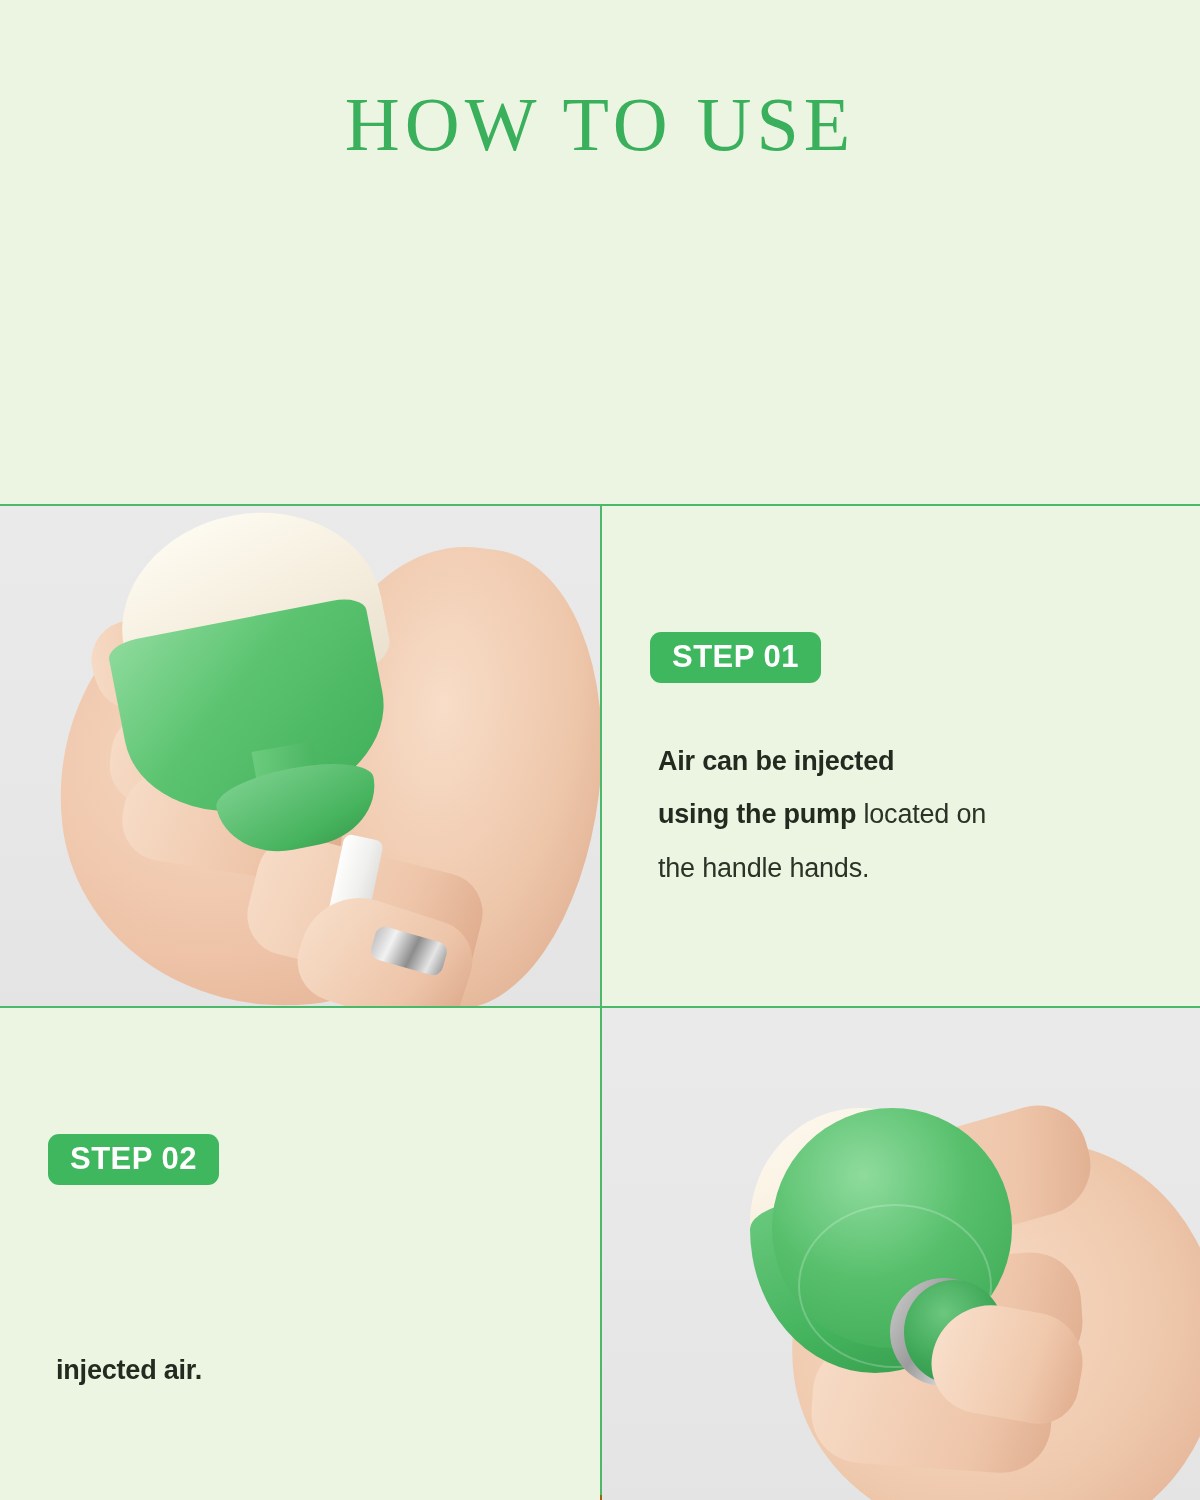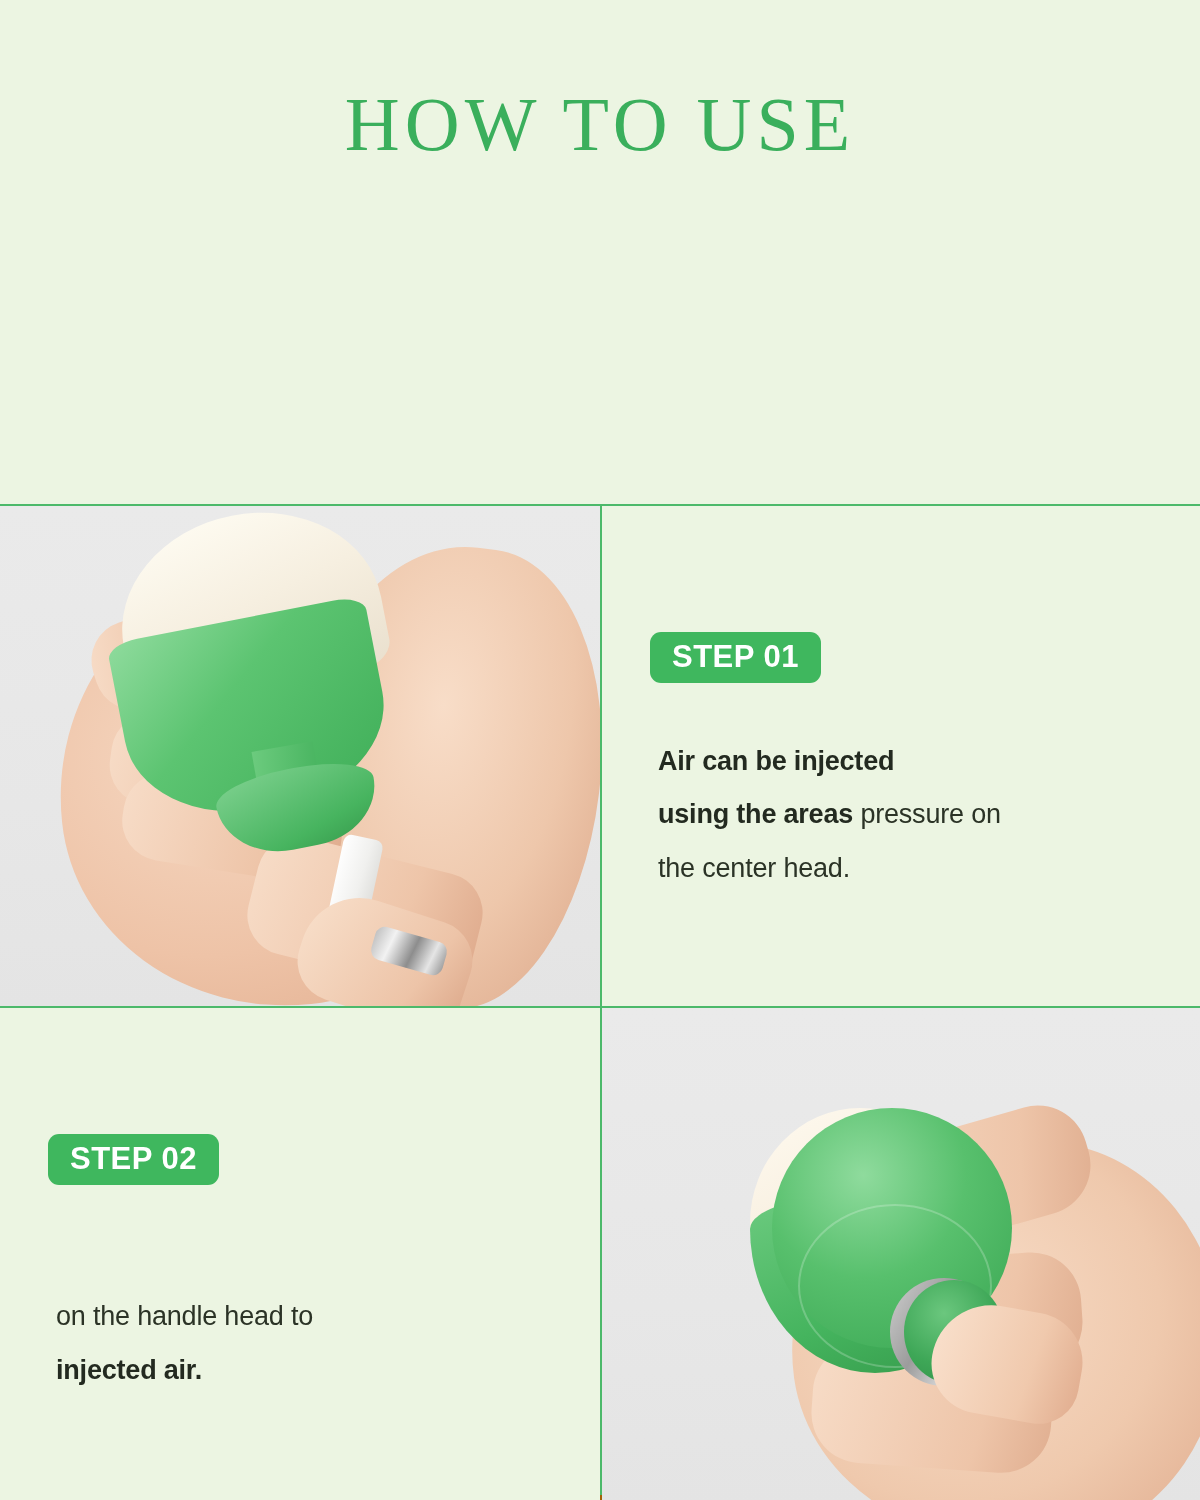--- a/index.html
+++ b/index.html
@@ -343,32 +343,32 @@
         <div class="p1-thumb"></div>
         <div class="p1-ring"></div>
       </div>
     </div>
 
     <div class="cell copy right">
       <div class="step-block">
         <span class="step-badge">STEP 01</span>
         <p class="step-text">
           <b>Air can be injected</b><br>
-          <b>using the areas</b><span> pressure on</span><br>
-          <span>the center head.</span>
+          <b>using the pump</b><span> located on</span><br>
+          <span>the handle hands.</span>
         </p>
       </div>
     </div>
 
     <div class="cell copy">
       <div class="step-block">
         <span class="step-badge">STEP 02</span>
         <p class="step-text">
           <br>
-          <span>on the handle head to</span><br>
+          <br>
           <b>injected air.</b>
         </p>
       </div>
     </div>
 
     <div class="cell photo">
       <div class="photo-stage">
         <div class="p2-hand"></div>
         <div class="p2-knuckle p2-k1"></div>
         <div class="p2-knuckle p2-k2"></div>

